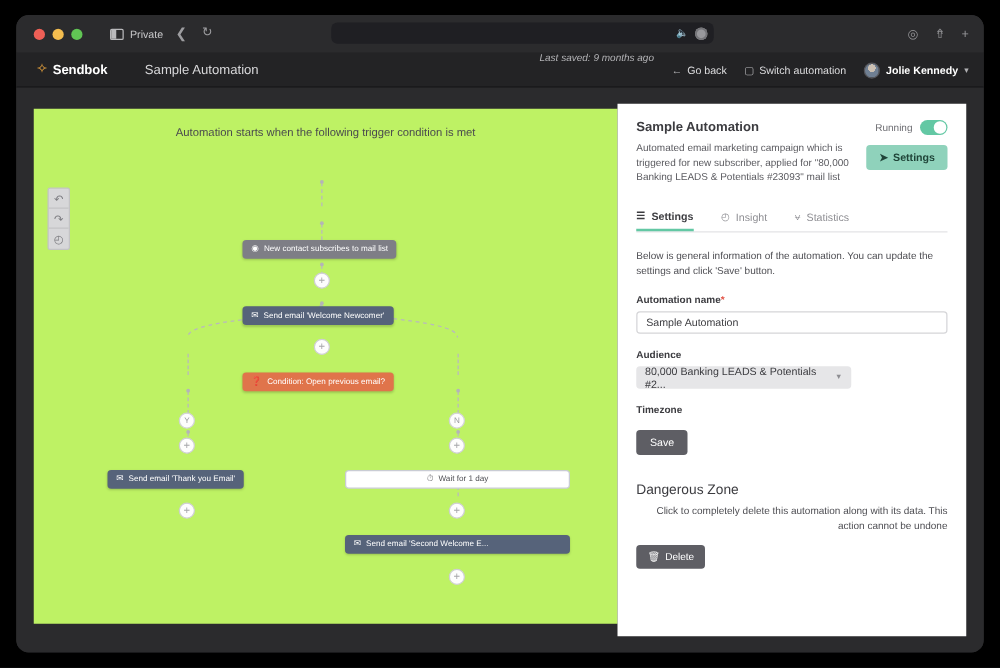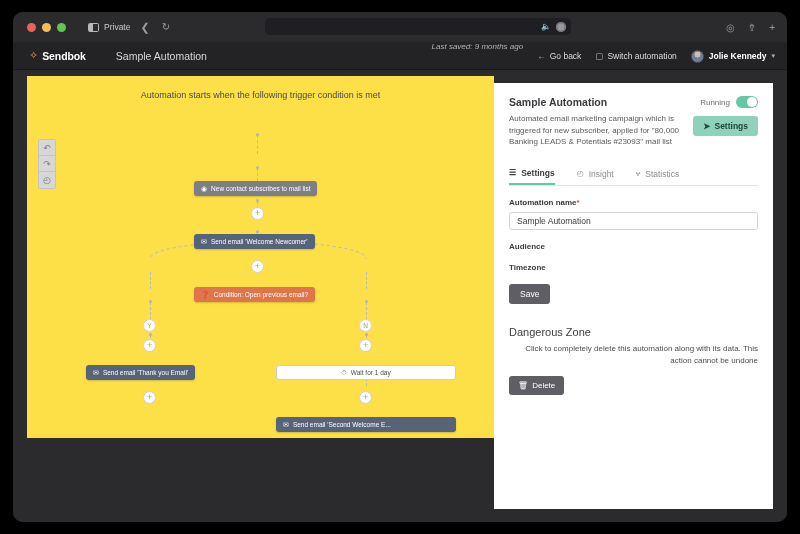--- a/index.html
+++ b/index.html
@@ -103,23 +103,23 @@
   }
   #user-name { color: #fff; font-size: 8.5px; font-weight: bold; }
   #user-caret { color: #b0b0b3; font-size: 7px; }
 
   
   #main { display: flex; height: 452px; background: #2b2b2d; }
 
   
   #canvas-wrap {
     position: relative;
-    width: 467px; height: 362px;
-    margin: 6px 0 0 14px;
-    background: #fde047;
+    width: 467px; height: 412px;
+    margin: 17px 0 0 14px;
+    background: #bef264;
     overflow: hidden;
   }
   #canvas-title {
     position: absolute; top: 14px; left: 0; right: 0;
     text-align: center; color: #4a4a4e; font-size: 9px;
   }
 
   #canvas-tools {
     position: absolute; left: 11px; top: 63px;
     width: 18px;
@@ -440,27 +440,32 @@
         <div class="tab">
           <span class="tab-ic">◴</span>
           <span>Insight</span>
         </div>
         <div class="tab">
           <span class="tab-ic">⩝</span>
           <span>Statistics</span>
         </div>
       </div>
 
+      <div id="form-intro">Below is general information of the automation. You can update the settings and click 'Save' button.</div>
 
       <div class="f-label">
         <span>Automation name</span><span class="req">*</span>
       </div>
       <div class="f-input">Sample Automation</div>
 
       <div class="f-label">Audience</div>
+      <div class="f-select" id="audience-select">
+        <span>80,000 Banking LEADS &amp; Potentials #2...</span>
+        <span class="sel-caret">▼</span>
+      </div>
 
       <div class="f-label">Timezone</div>
 
       <div id="save-btn">Save</div>
 
       <div id="danger-title">Dangerous Zone</div>
       <div id="danger-desc">Click to completely delete this automation along with its data. This action cannot be undone</div>
       <div id="delete-btn">
         <span>🗑</span>
         <span>Delete</span>

